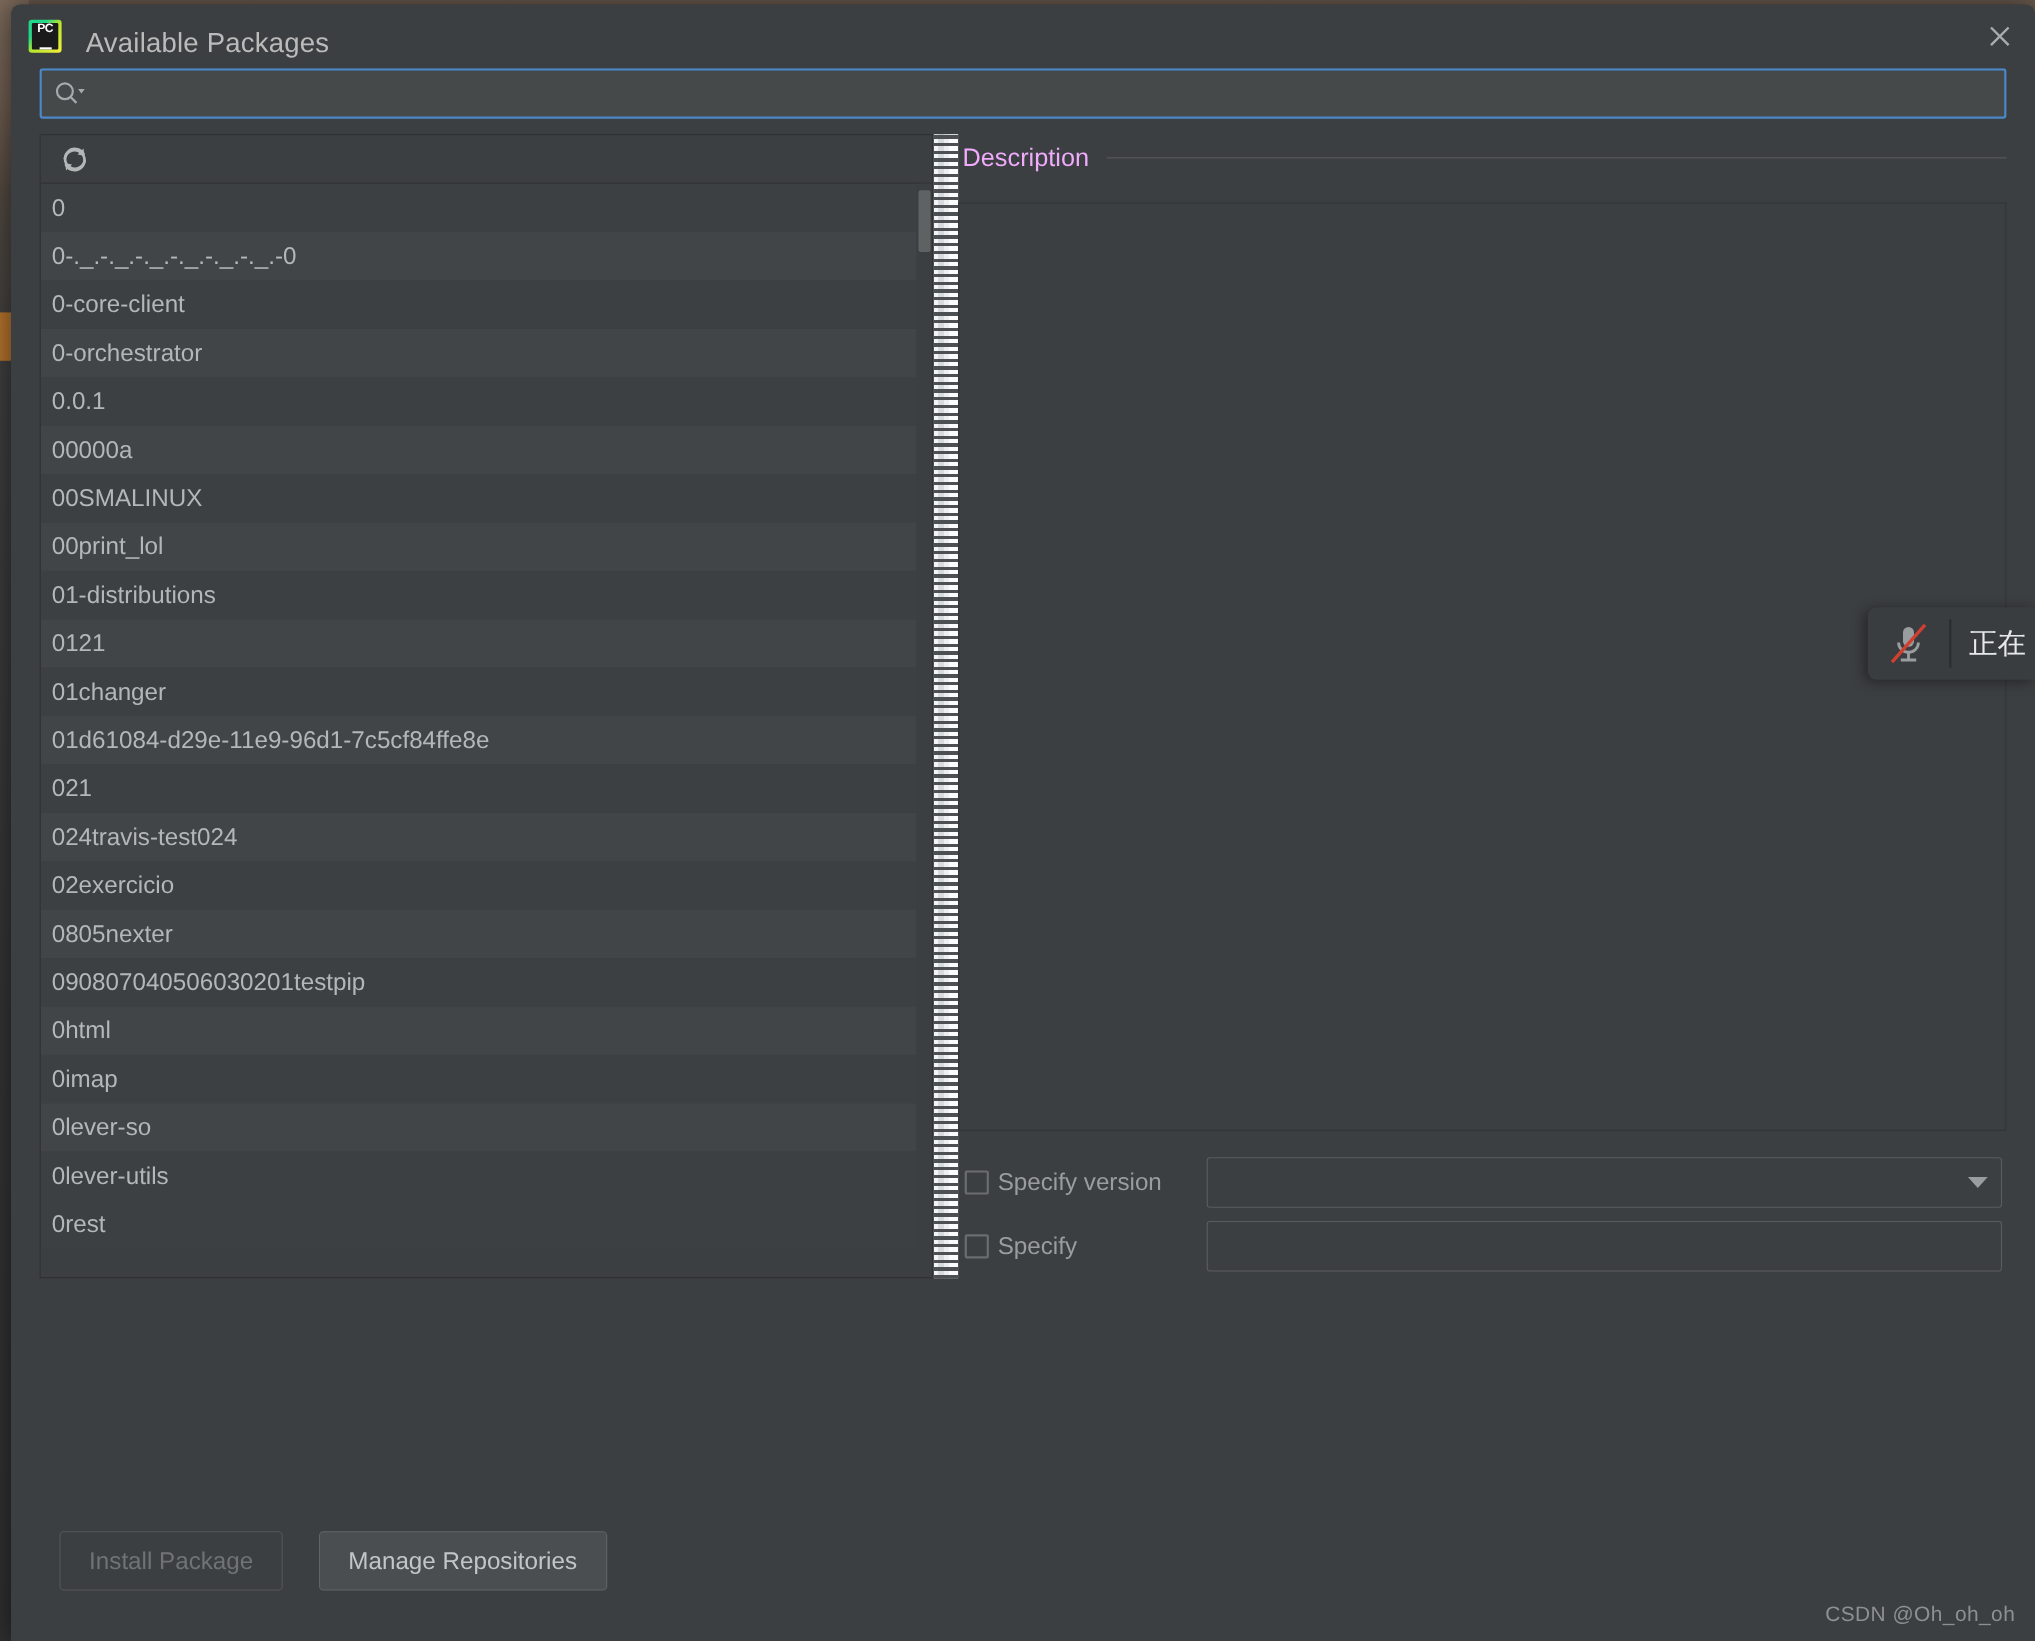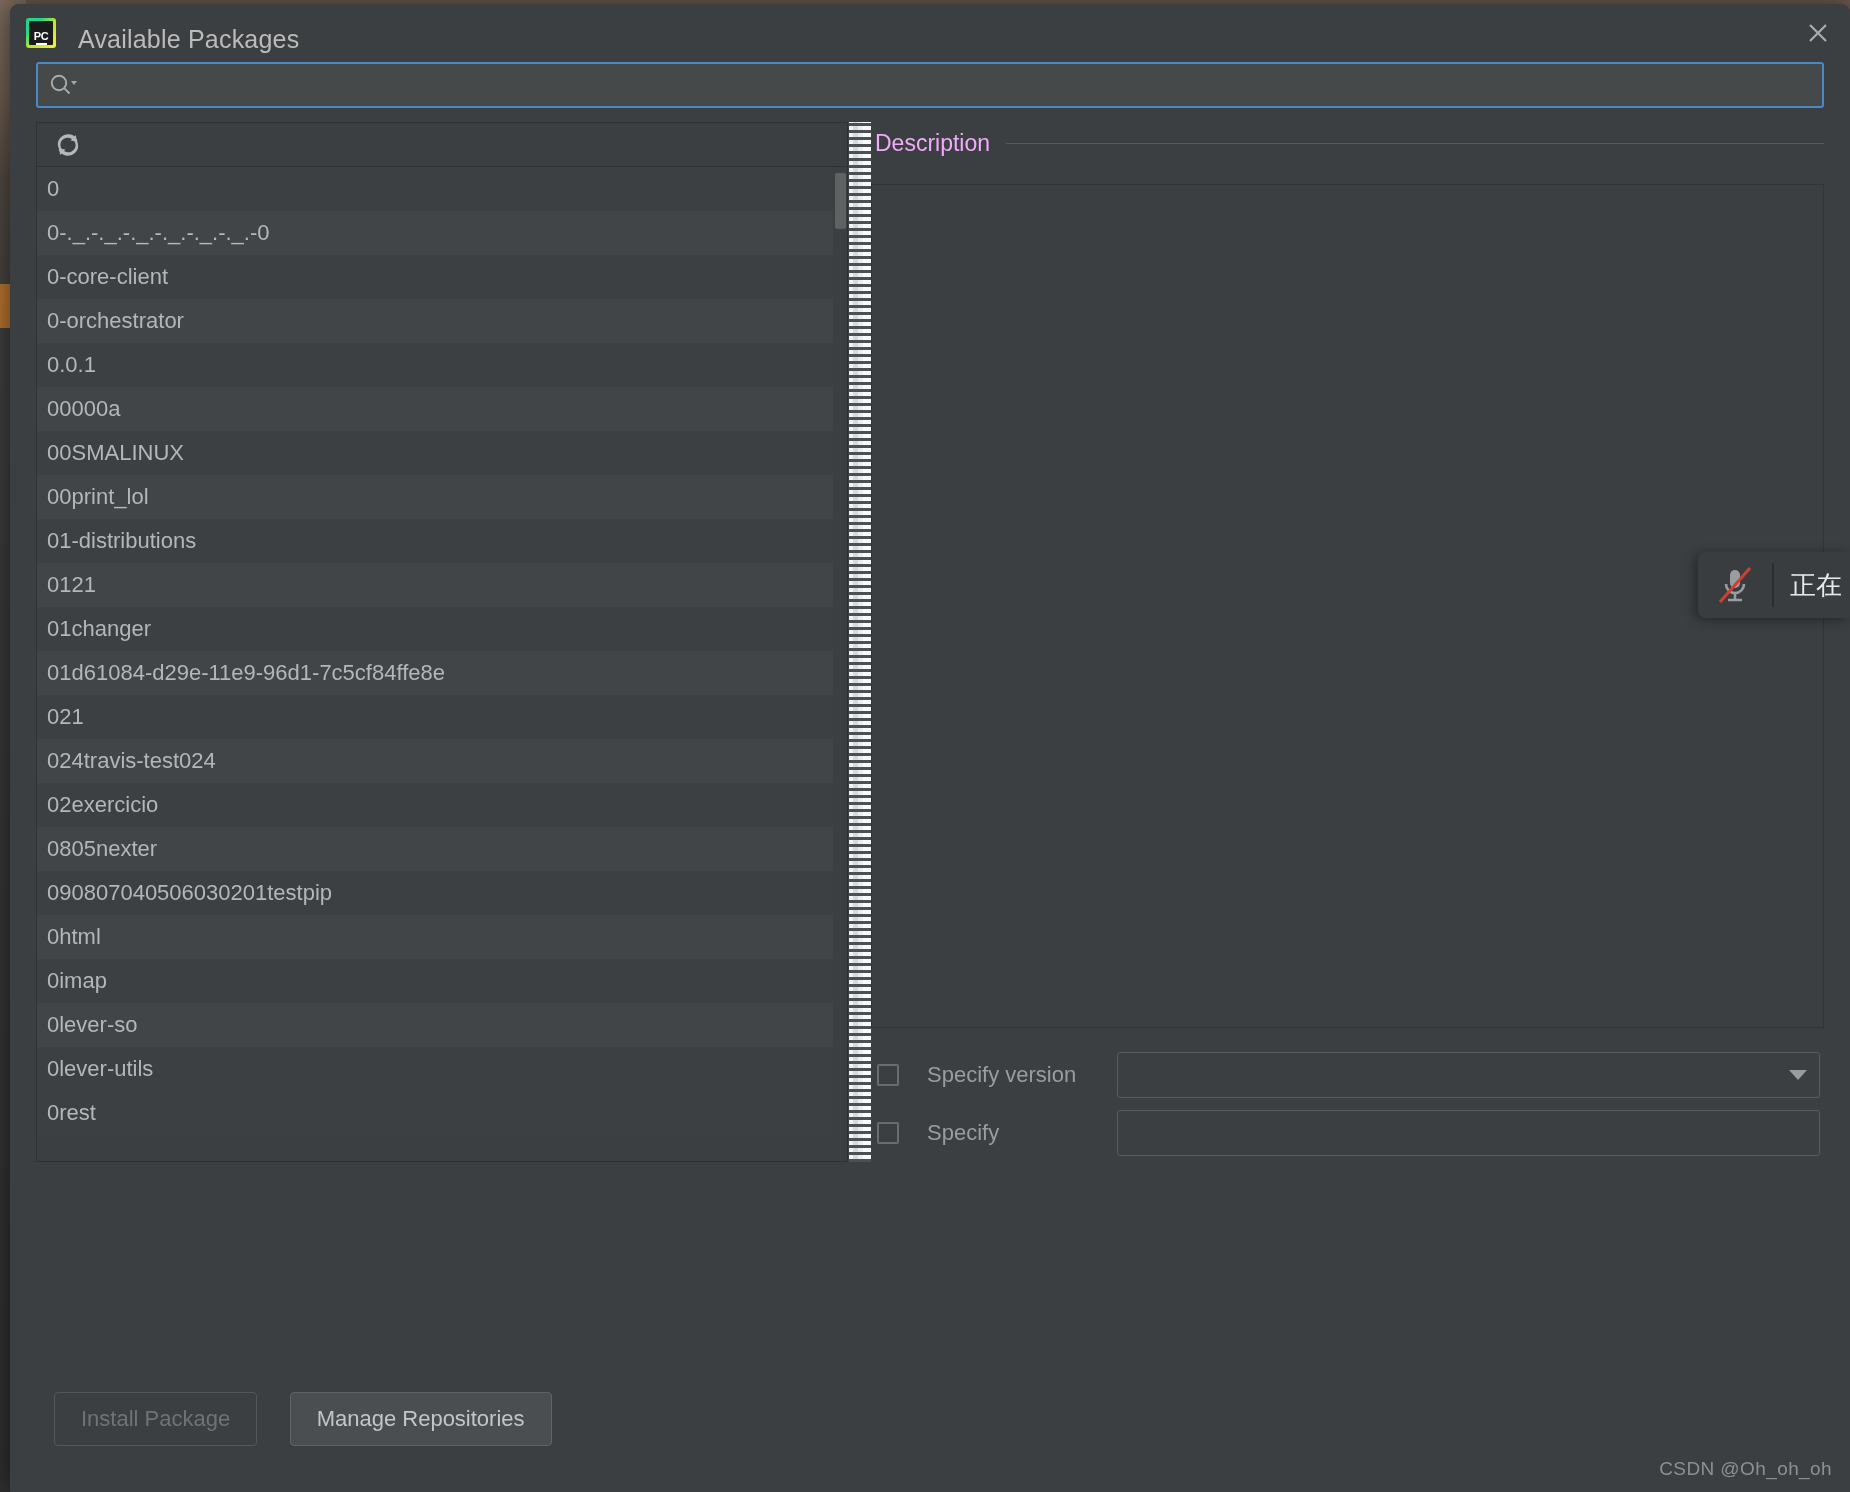--- a/index.html
+++ b/index.html
@@ -54,21 +54,21 @@
     padding: 3px;
   }
   .pc-icon .inner {
     width: 100%; height: 100%;
     background: #1b1b1b;
     border-radius: 1px;
     color: #fff;
     font-size: 11px; font-weight: bold;
     line-height: 1;
     display: flex; flex-direction: column;
-    align-items: center; justify-content: flex-end;
+    align-items: center; justify-content: space-between;
     font-family: "Liberation Sans", sans-serif;
   }
   .pc-icon .inner .t { letter-spacing: -.5px; margin-bottom: 1px; }
   .pc-icon .inner .u { width: 11px; height: 2px; background: #fff; }
 
   #window-title {
     margin-left: 22px;
     color: #bbbbbb;
     font-size: 25px;
     letter-spacing: .2px;
@@ -223,21 +223,21 @@
     border: 2px solid #6a6d6f;
     border-radius: 2px;
     background: #3c3f41;
     flex: 0 0 auto;
     margin-left: 6px;
     cursor: pointer;
   }
   .opt-label {
     color: #9a9d9f;
     font-size: 22px;
-    margin-left: 28px;
+    margin-left: 8px;
     width: 190px;
     flex: 0 0 auto;
   }
   .opt-field {
     flex: 1 1 auto;
     height: 46px;
     background: #3c3f41;
     border: 1px solid #5a5d5f;
     border-radius: 3px;
     display: flex; align-items: center;

